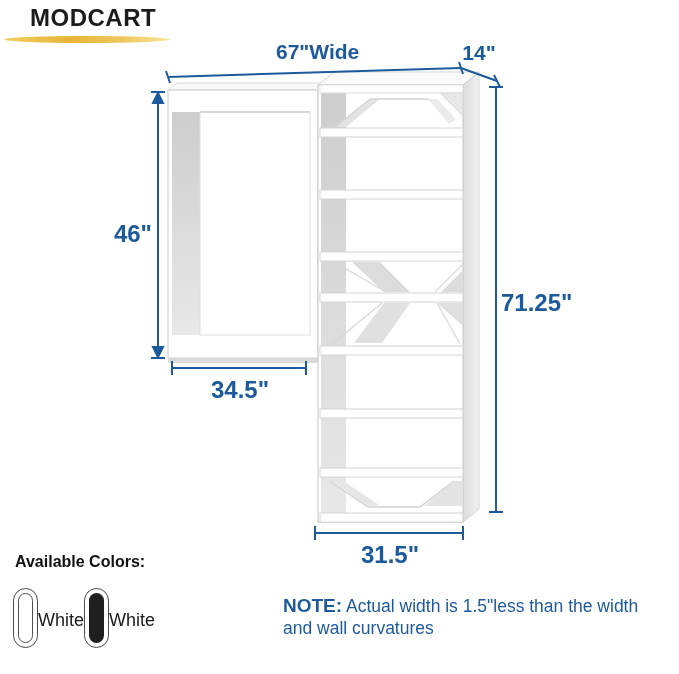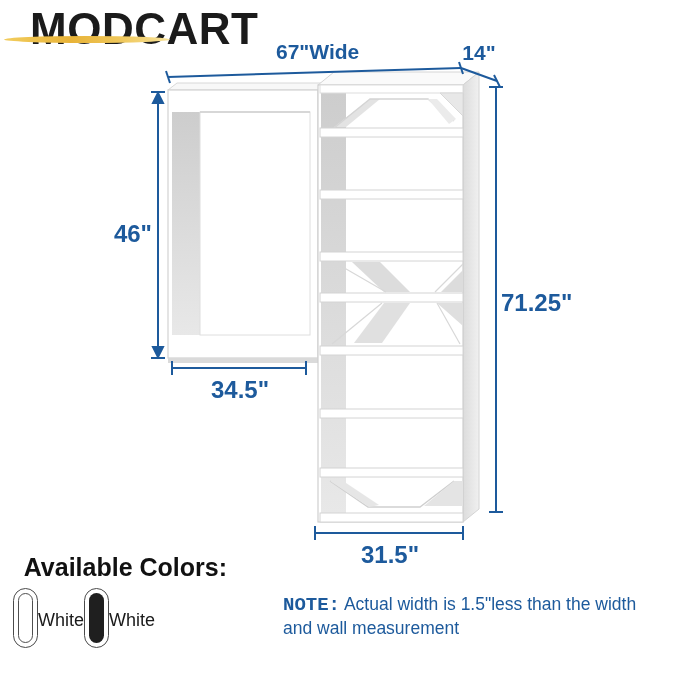--- a/index.html
+++ b/index.html
@@ -3,21 +3,21 @@
 <meta charset="utf-8">
 <title>MODCART</title>
 <style>
   html,body{margin:0;padding:0;background:#fff;}
   .canvas{
     position:relative;width:679px;height:674px;background:#ffffff;overflow:hidden;
     font-family:"Liberation Sans", sans-serif;
   }
   
   .logo-text{
-    position:absolute;left:30px;top:4px;font-size:44px;font-weight:700;
+    position:absolute;left:30px;top:4px;font-size:24px;font-weight:700;
     color:#1b1b1b;letter-spacing:0.5px;
   }
   .logo-swoosh{
     position:absolute;left:4px;top:36px;width:166px;height:7px;border-radius:50%;
     background:linear-gradient(90deg,#f2cd5e 0%,#e8b338 40%,#efc75a 70%,#f8e39a 100%);
   }
   
   .diagram-svg{position:absolute;left:0;top:0;width:679px;height:674px;}
   
   .dim{position:absolute;color:#1d5a9c;font-weight:700;white-space:nowrap;}
@@ -26,25 +26,25 @@
   .dim-46{left:98px;top:220px;width:54px;text-align:right;font-size:24px;}
   .dim-345{left:204px;top:376px;width:72px;text-align:center;font-size:24px;}
   .dim-7125{left:501px;top:289px;font-size:24px;}
   .dim-315{left:357px;top:541px;width:66px;text-align:center;font-size:24px;}
   
   .note{
     position:absolute;left:283px;top:594px;width:396px;color:#1d5a9c;
     font-size:17.5px;line-height:1.24;
   }
   .note-line{display:block;}
-  .note b{font-size:19px;font-family:Liberation Mono, monospace;}
+  .note b{font-size:19px;}
   
   .colors-heading{
-    position:absolute;left:15px;top:553px;width:212px;text-align:right;
-    font-size:25px;font-weight:700;color:#111;
+    position:absolute;left:15px;top:553px;width:212px;text-align:left;
+    font-size:16px;font-weight:700;color:#111;
   }
   .swatch-row{position:absolute;left:13px;top:588px;display:flex;}
   .swatch-item{width:71px;display:flex;align-items:center;}
   .swatch{
     width:56px;height:60px;border:1.6px solid #4a4a4a;border-radius:16px;
     padding:4px;box-sizing:border-box;background:#fff;
   }
   .swatch-fill{width:100%;height:100%;border-radius:11px;}
   .swatch-fill.white{background:#ffffff;border:1.6px solid #4f4f4f;box-sizing:border-box;}
   .swatch-fill.black{background:#1f1f1f;}
@@ -172,16 +172,16 @@
     <div class="swatch-item">
       <div class="swatch">
         <div class="swatch-fill black"></div>
       </div>
       <div class="swatch-label">White</div>
     </div>
   </div>
 
   <div class="note">
     <span class="note-line"><b>NOTE:</b> <span>Actual width is 1.5"less than the width</span></span>
-    <span class="note-line">and wall measurement</span>
+    <span class="note-line">and wall curvatures</span>
   </div>
 
 </div>
 
 </body></html>

